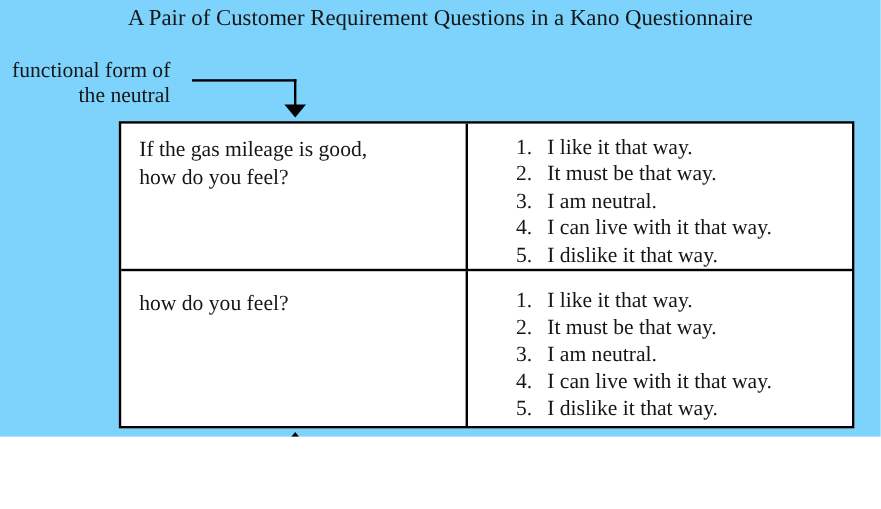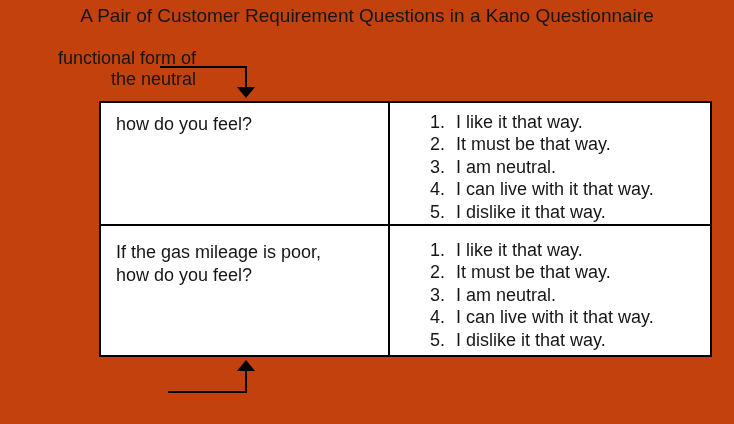--- a/index.html
+++ b/index.html
@@ -3,42 +3,41 @@
 <meta charset="utf-8">
 <style>
   html, body {
     margin: 0;
     padding: 0;
     background: #ffffff;
   }
   .canvas {
     position: relative;
     width: 734px;
-    height: 424px;
-    background: #c2410c;
-    font-family: Liberation Sans, sans-serif;
+    height: 364px;
+    background: #7dd3fc;
+    font-family: Liberation Serif, serif;
     color: #161616;
     overflow: hidden;
   }
   .title {
     position: absolute;
     left: 0;
     top: 5px;
     width: 734px;
     text-align: center;
     font-size: 19px;
     white-space: nowrap;
   }
   .callout {
     position: absolute;
     font-size: 18px;
     line-height: 21px;
     text-align: right;
     white-space: nowrap;
-    margin-left: 48px;
   }
   .callout-functional {
     left: 10px;
     top: 48px;
   }
   .callout-dysfunctional {
     left: 8px;
     top: 373px;
   }
   .line {
@@ -115,20 +114,21 @@
     <div>the neutral</div>
   </div>
 
   <div class="line hline-top"></div>
   <div class="line vline-top"></div>
   <div class="arrowhead arrow-down"></div>
 
   <div class="ktable">
 
     <div class="cell qcell col-left row-top">
+      <div>If the gas mileage is good,</div>
       <div>how do you feel?</div>
     </div>
 
     <div class="cell ocell row-top">
       <div class="opt">
         <span class="num">1.</span>
         <span>I like it that way.</span>
       </div>
       <div class="opt">
         <span class="num">2.</span>
@@ -142,21 +142,20 @@
         <span class="num">4.</span>
         <span>I can live with it that way.</span>
       </div>
       <div class="opt">
         <span class="num">5.</span>
         <span>I dislike it that way.</span>
       </div>
     </div>
 
     <div class="cell qcell col-left row-bottom">
-      <div>If the gas mileage is poor,</div>
       <div>how do you feel?</div>
     </div>
 
     <div class="cell ocell row-bottom">
       <div class="opt">
         <span class="num">1.</span>
         <span>I like it that way.</span>
       </div>
       <div class="opt">
         <span class="num">2.</span>

